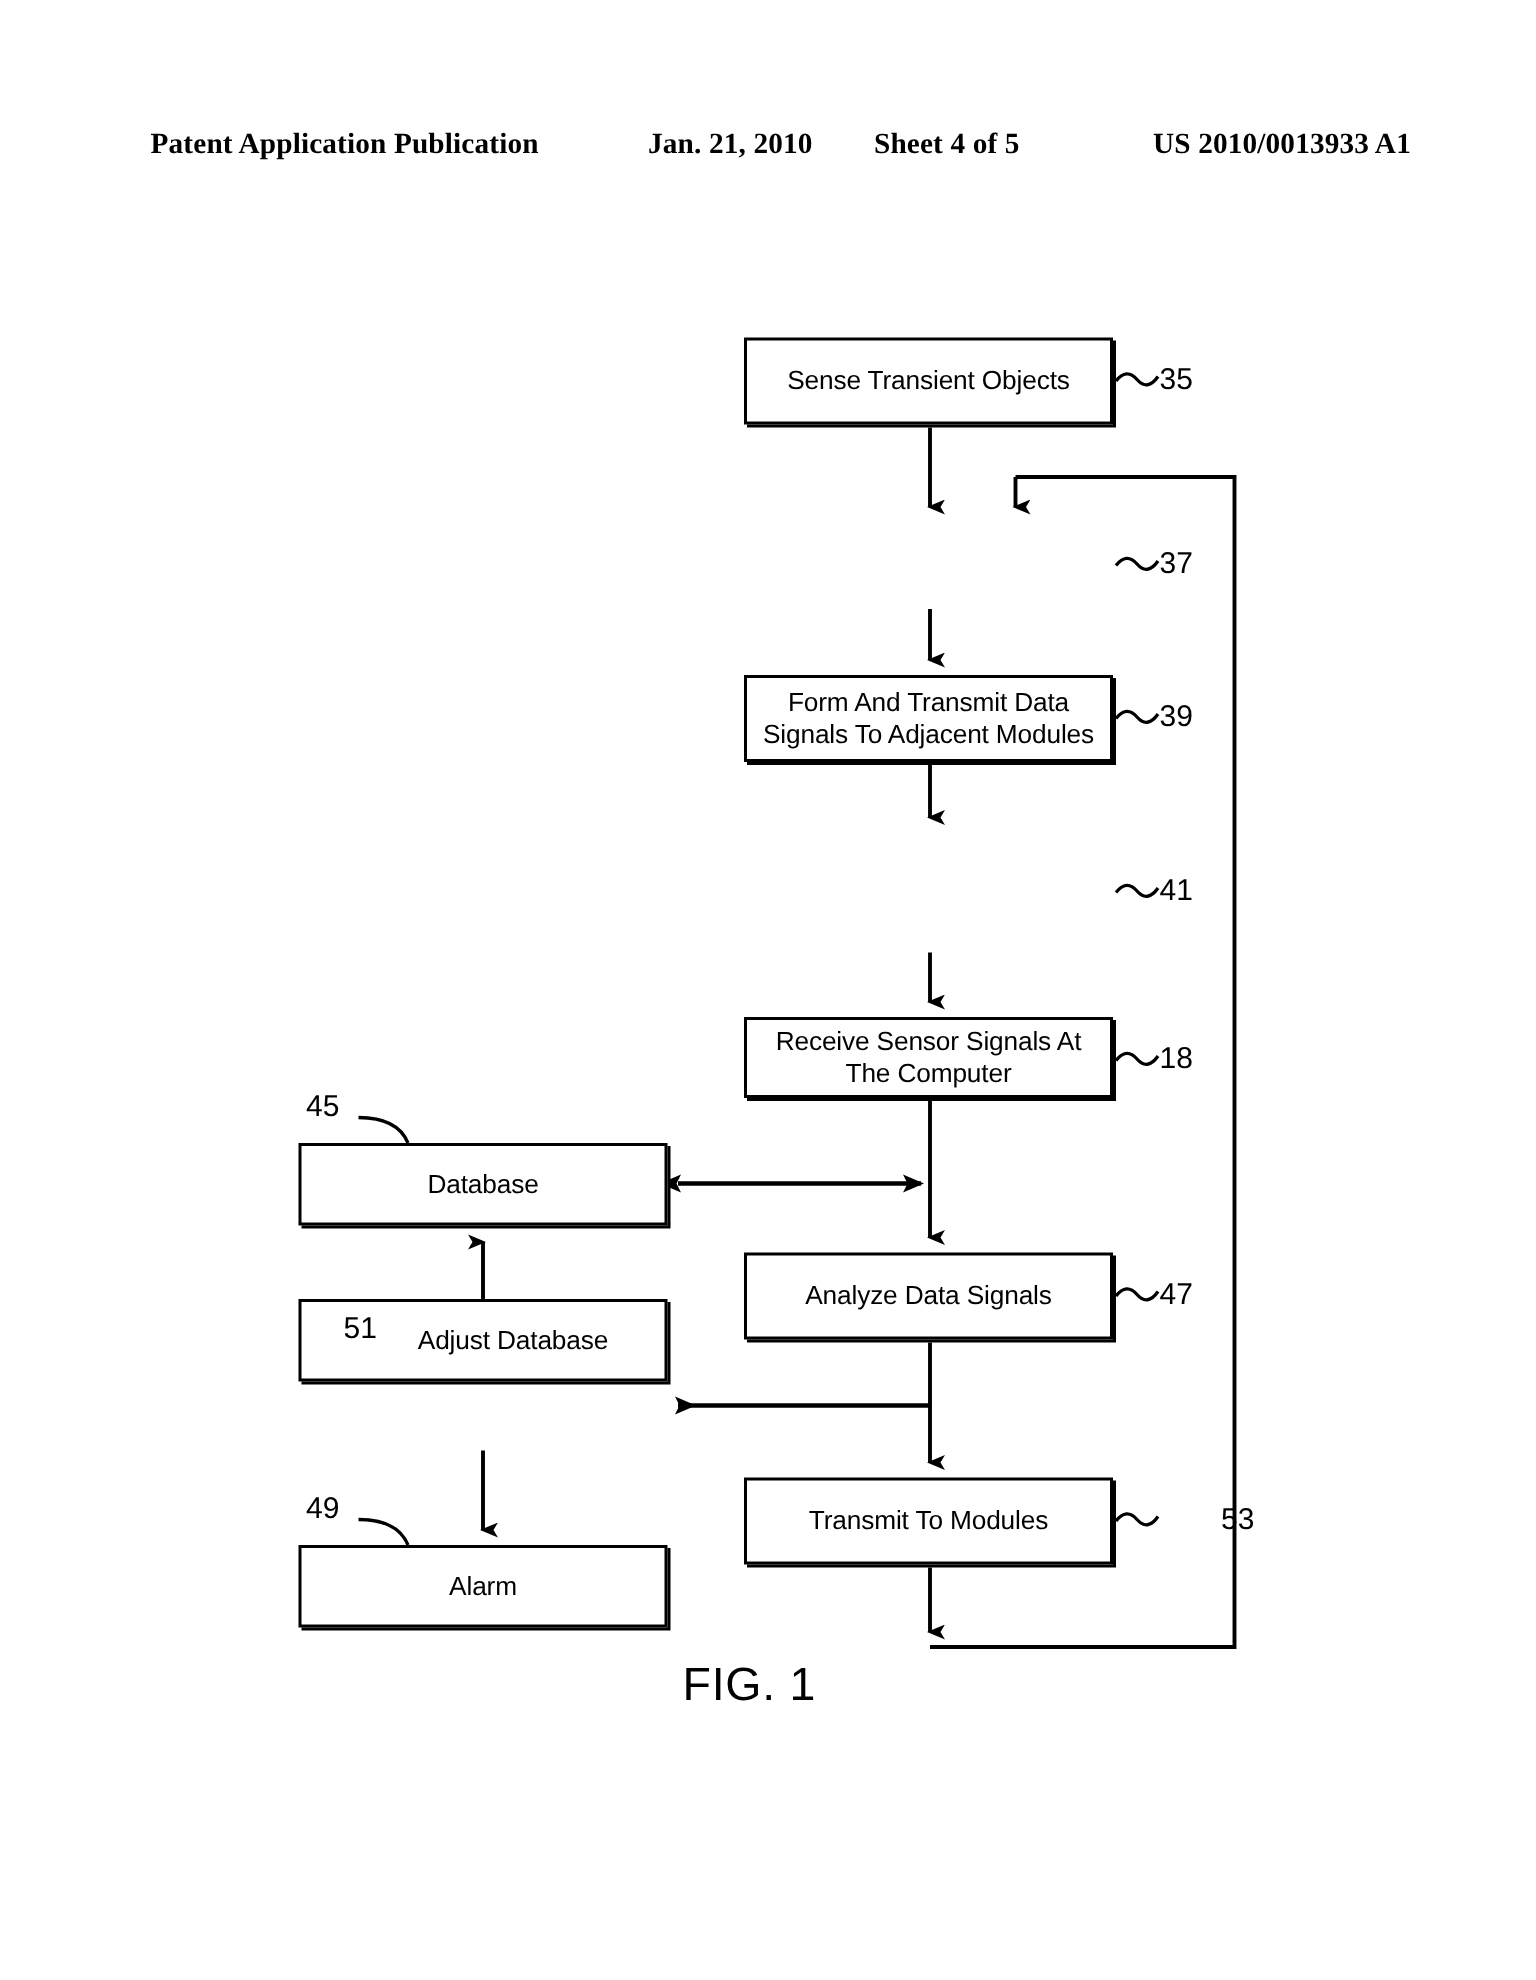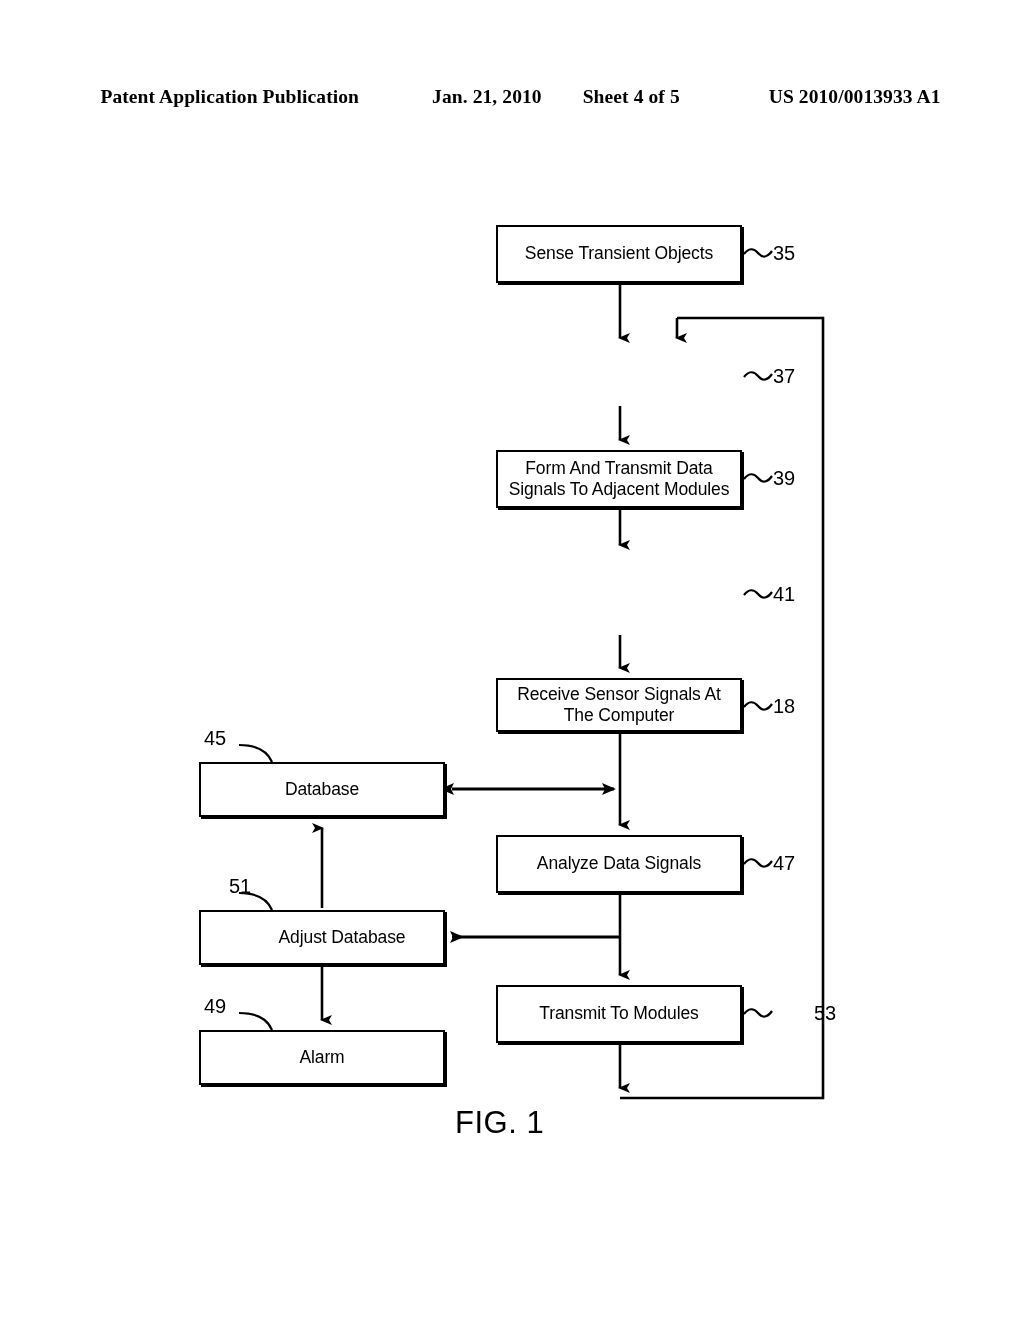--- a/index.html
+++ b/index.html
@@ -172,21 +172,21 @@
   </div>
 
   <div class="flow-box" style="left:199px; top:762px; width:246px; height:55px;">
     <span class="bx-label">Database</span>
   </div>
 
   <div class="flow-box" style="left:496px; top:835px; width:246px; height:58px;">
     <span class="bx-label">Analyze Data Signals</span>
   </div>
 
-  <div class="flow-box" style="left:199px; top:910px; width:246px; height:55px;padding-left:40px;">
+  <div class="flow-box" style="left:199px; top:866px; width:246px; height:55px;padding-left:40px;">
     <span class="bx-label">Adjust Database</span>
   </div>
 
   <div class="flow-box" style="left:199px; top:1030px; width:246px; height:55px;">
     <span class="bx-label">Alarm</span>
   </div>
 
   <div class="flow-box" style="left:496px; top:985px; width:246px; height:58px;">
     <span class="bx-label">Transmit To Modules</span>
   </div>

